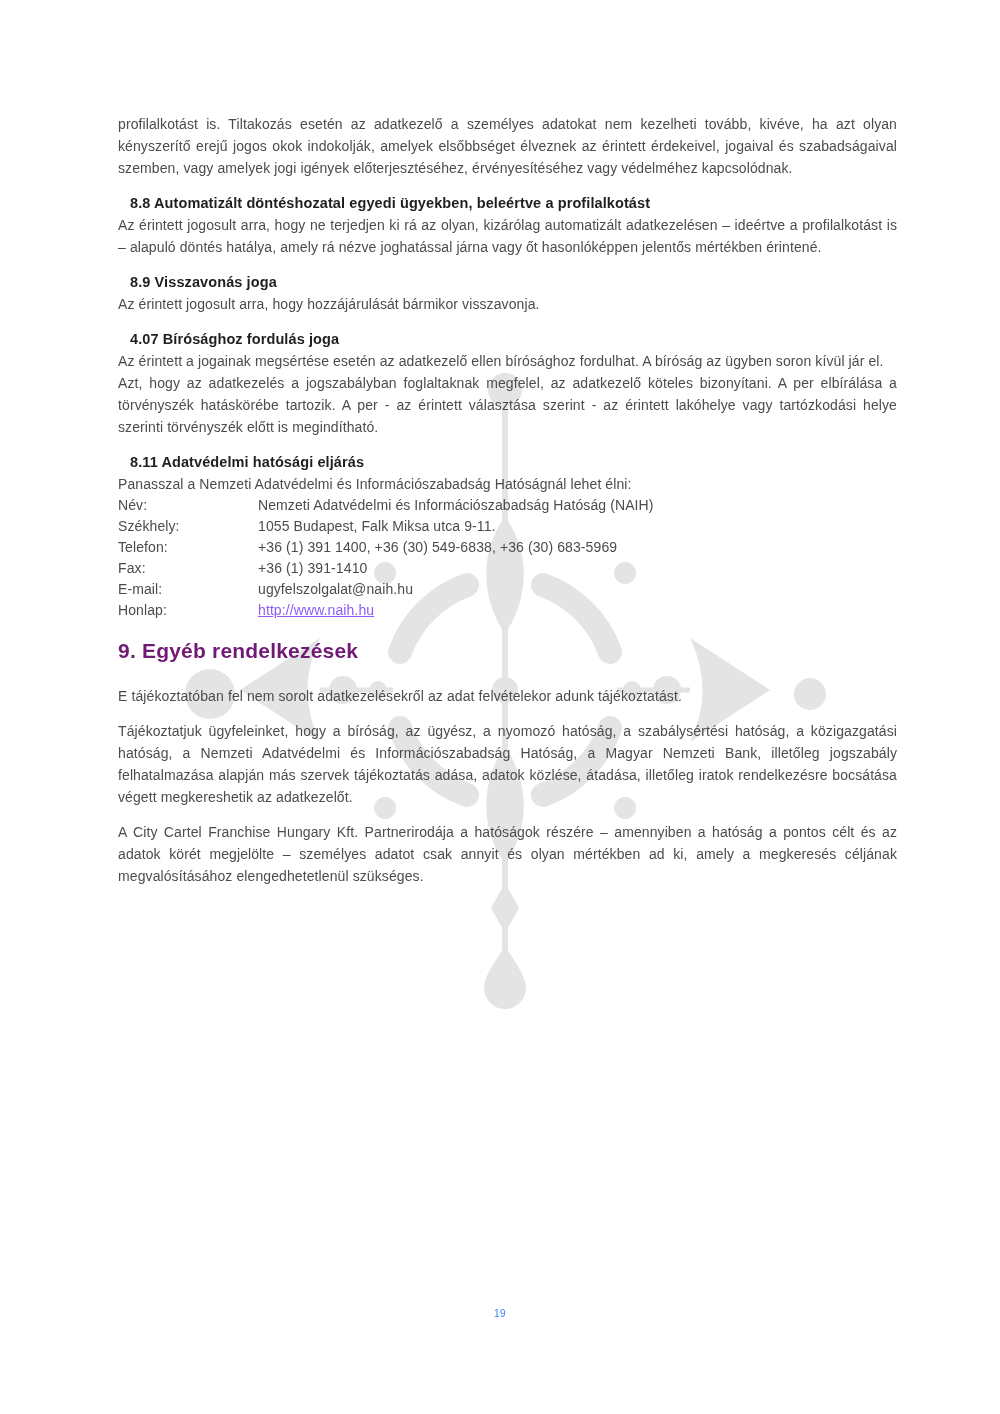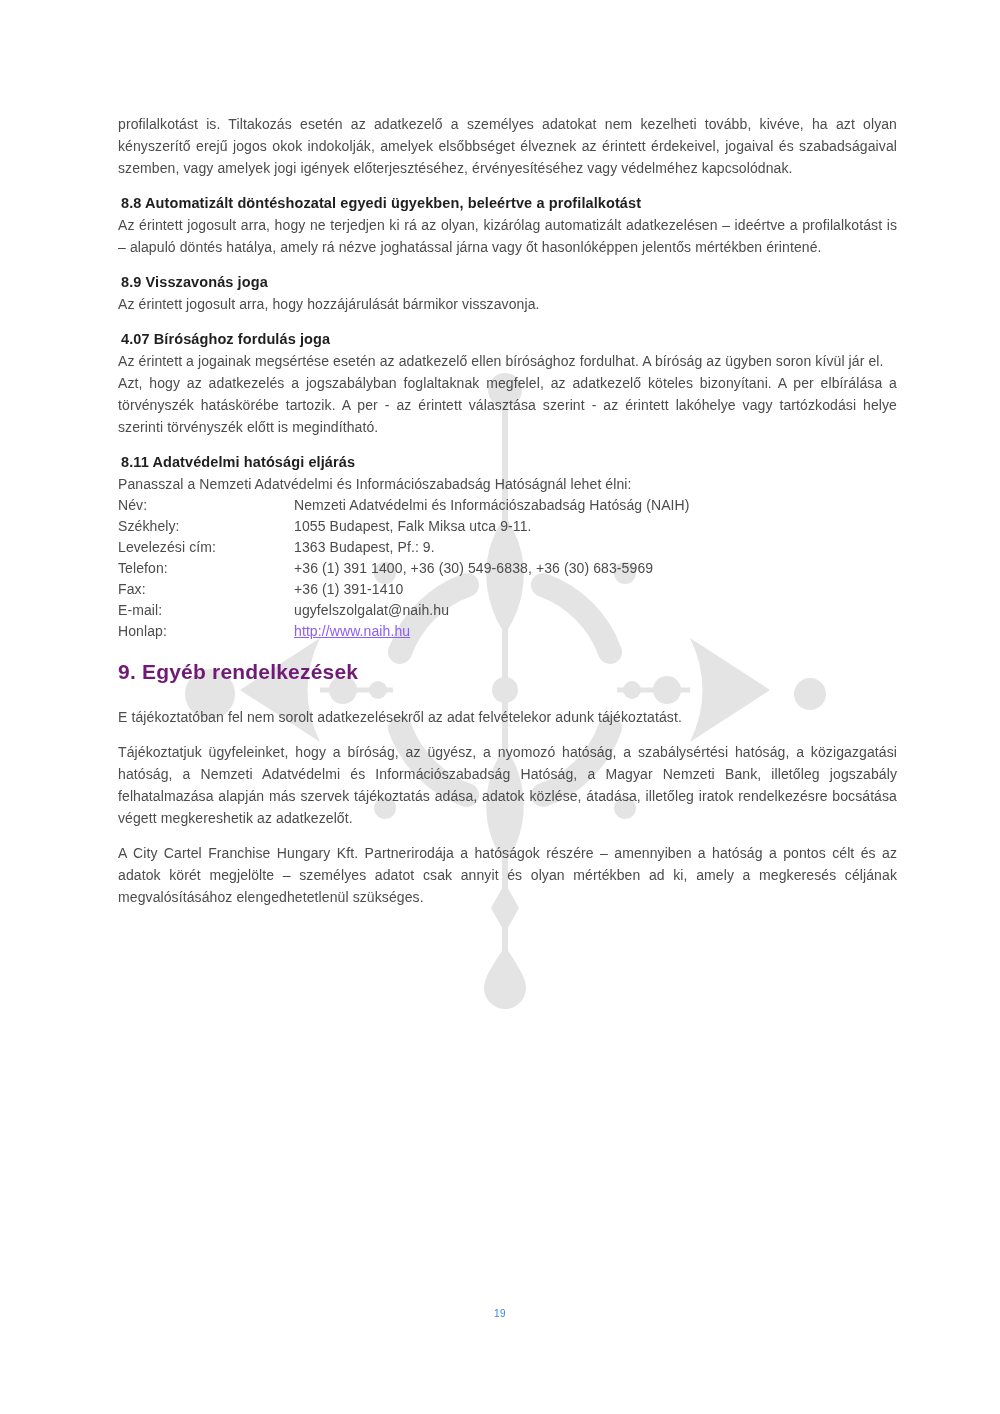--- a/index.html
+++ b/index.html
@@ -32,32 +32,32 @@
   .content p {
     margin:0 0 13px 0;
     text-align:justify;
   }
   .content p.m0 { margin-bottom:0; }
   h3 {
     font-size:14.5px;
     line-height:22px;
     font-weight:bold;
     color:#1f1f1f;
-    margin:13px 0 0 3px;
+    margin:13px 0 0 12px;
   }
   h2 {
     font-size:21px;
     line-height:28px;
     font-weight:800;
     color:#701a75;
     letter-spacing:0.2px;
     margin:16px 0 20px 0;
   }
   .contacts { line-height:21px; margin:0 0 0 0; }
-  .crow { display:flex;gap:36px; }
+  .crow { display:flex; }
   .clabel { width:140px; flex:none; }
   .cvalue { flex:1; }
   a.link {
     color:#8b5cf6;
     text-decoration:underline;
     cursor:pointer;
   }
   .page-number {
     position:absolute;
     bottom:80px;
@@ -137,24 +137,20 @@
     <div class="contacts">
       <div class="crow">
         <span class="clabel">Név:</span>
         <span class="cvalue">Nemzeti Adatvédelmi és Információszabadság Hatóság (NAIH)</span>
       </div>
       <div class="crow">
         <span class="clabel">Székhely:</span>
         <span class="cvalue">1055 Budapest, Falk Miksa utca 9-11.</span>
       </div>
       <div class="crow">
-        <span class="clabel">Levelezési cím:</span>
-        <span class="cvalue">1363 Budapest, Pf.: 9.</span>
-      </div>
-      <div class="crow">
         <span class="clabel">Telefon:</span>
         <span class="cvalue">+36 (1) 391 1400, +36 (30) 549-6838, +36 (30) 683-5969</span>
       </div>
       <div class="crow">
         <span class="clabel">Fax:</span>
         <span class="cvalue">+36 (1) 391-1410</span>
       </div>
       <div class="crow">
         <span class="clabel">E-mail:</span>
         <span class="cvalue">ugyfelszolgalat@naih.hu</span>

